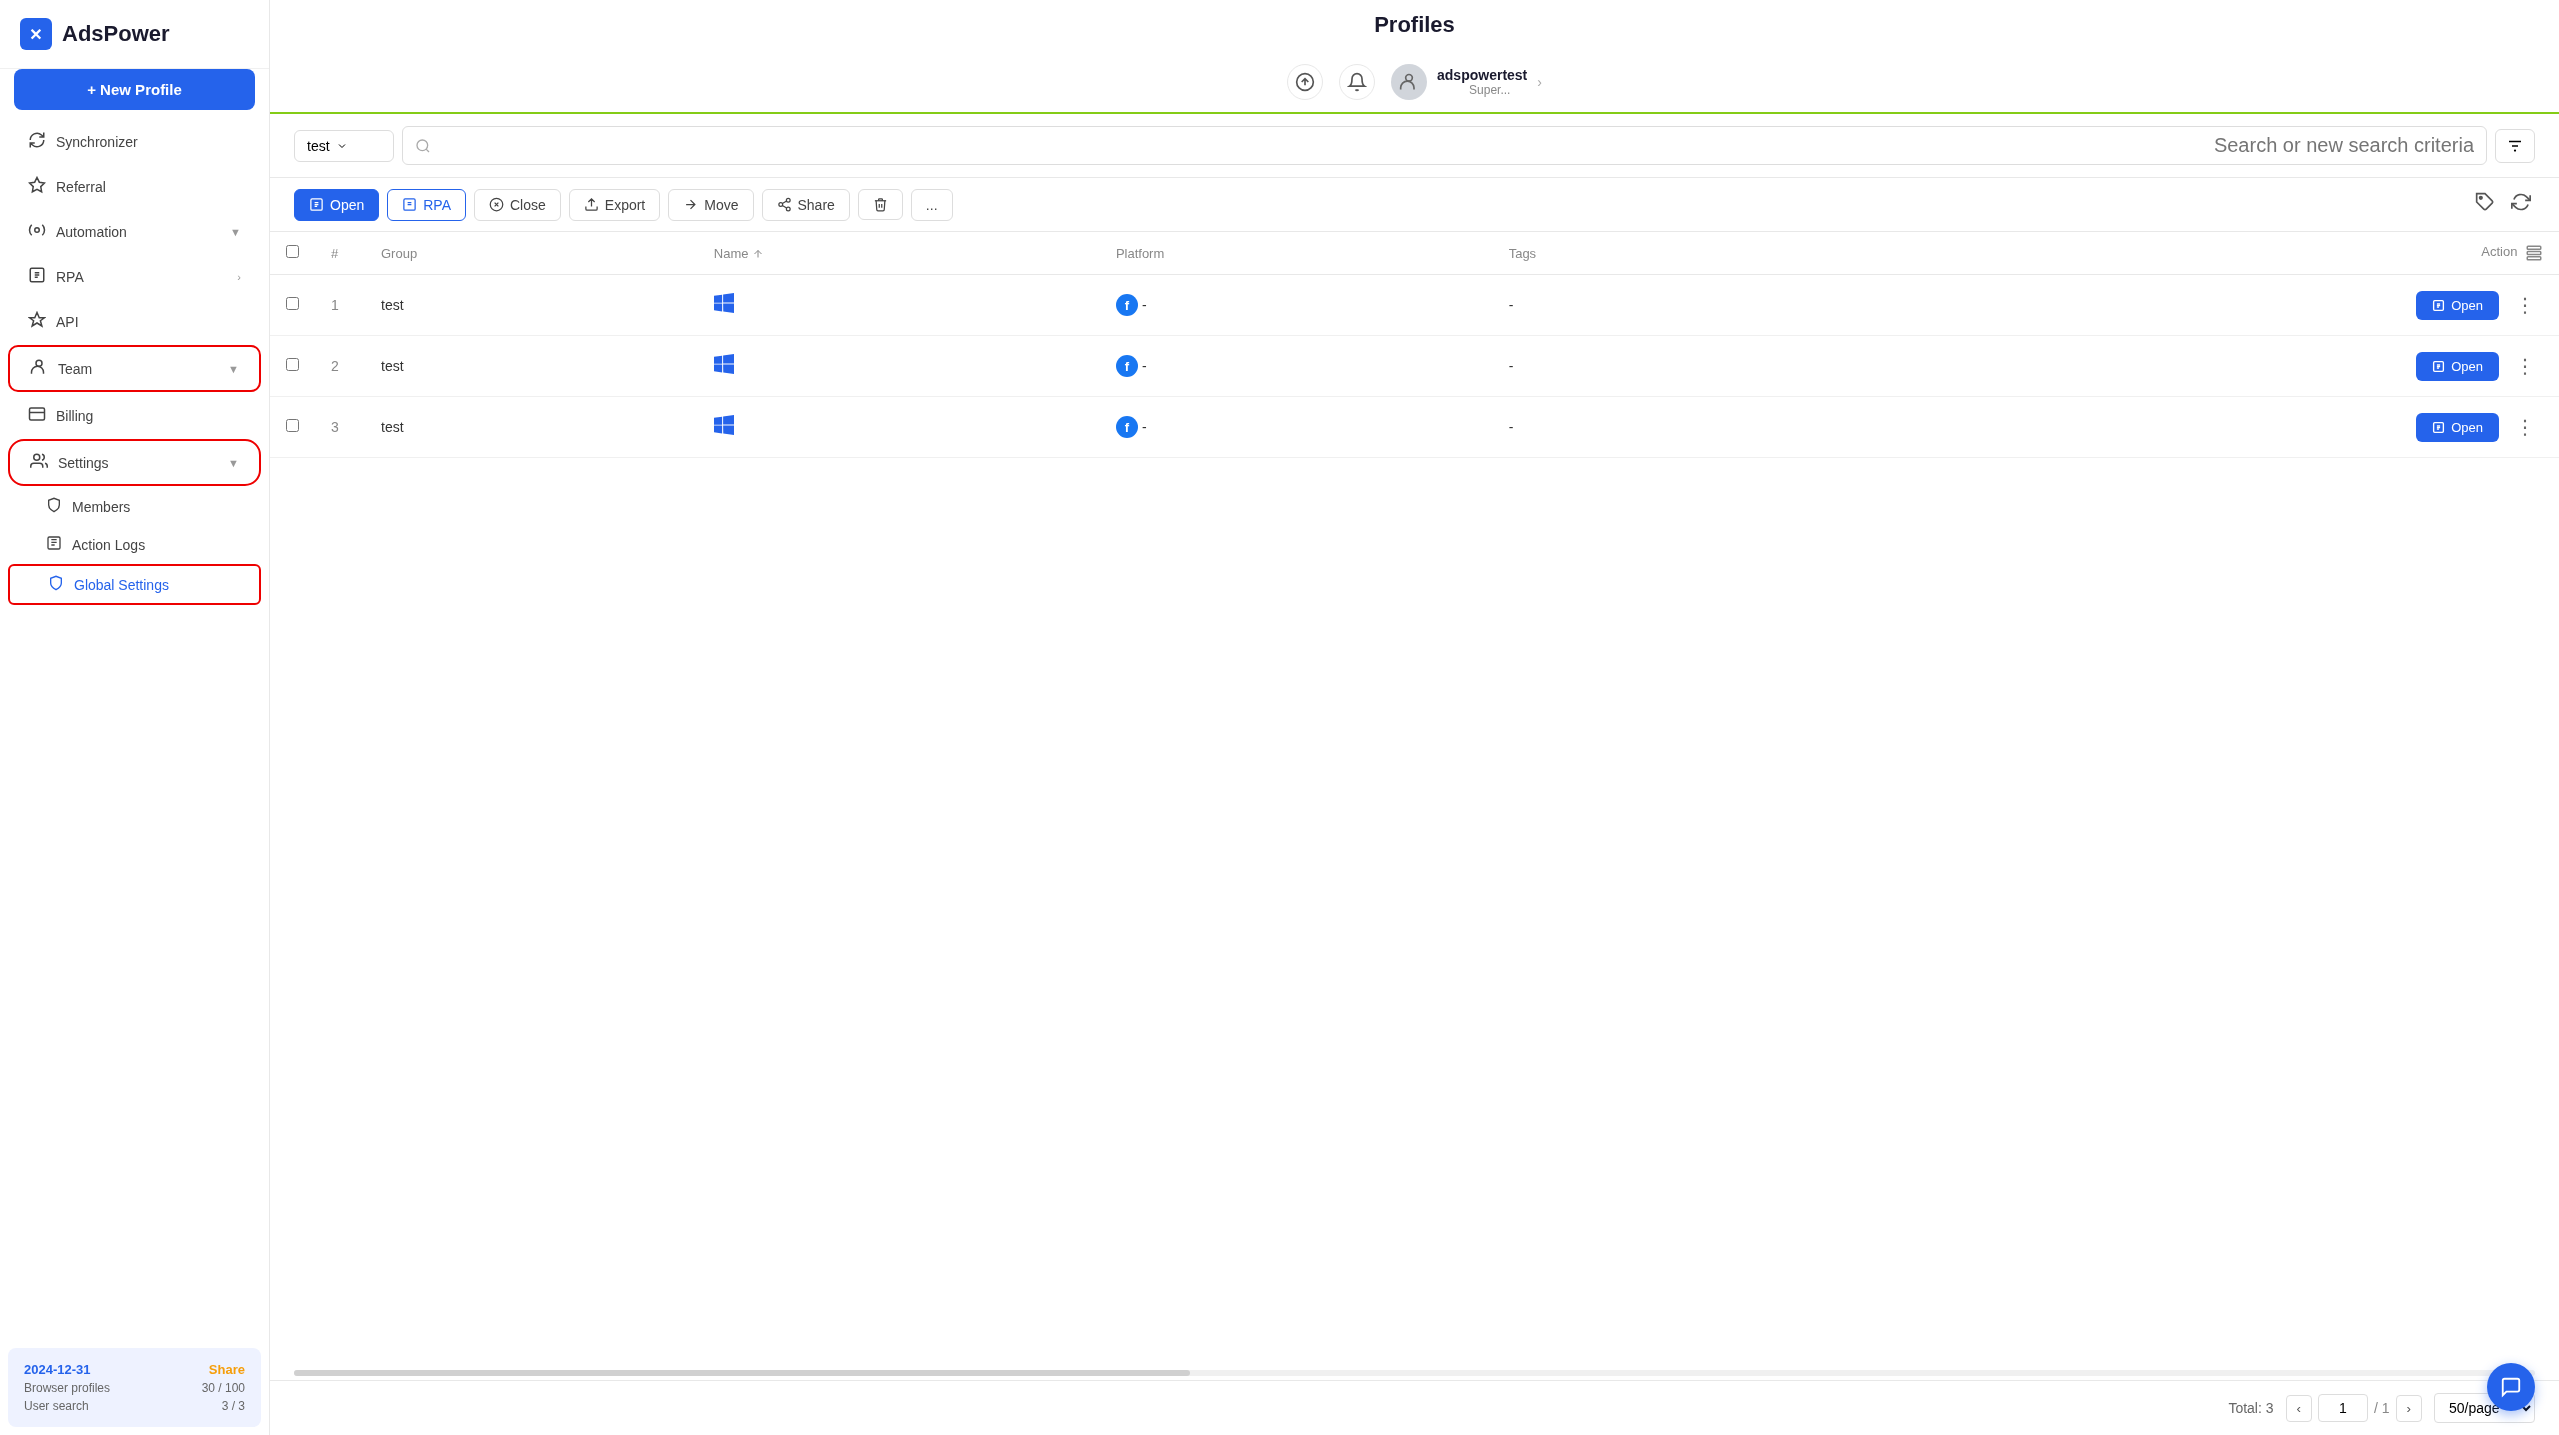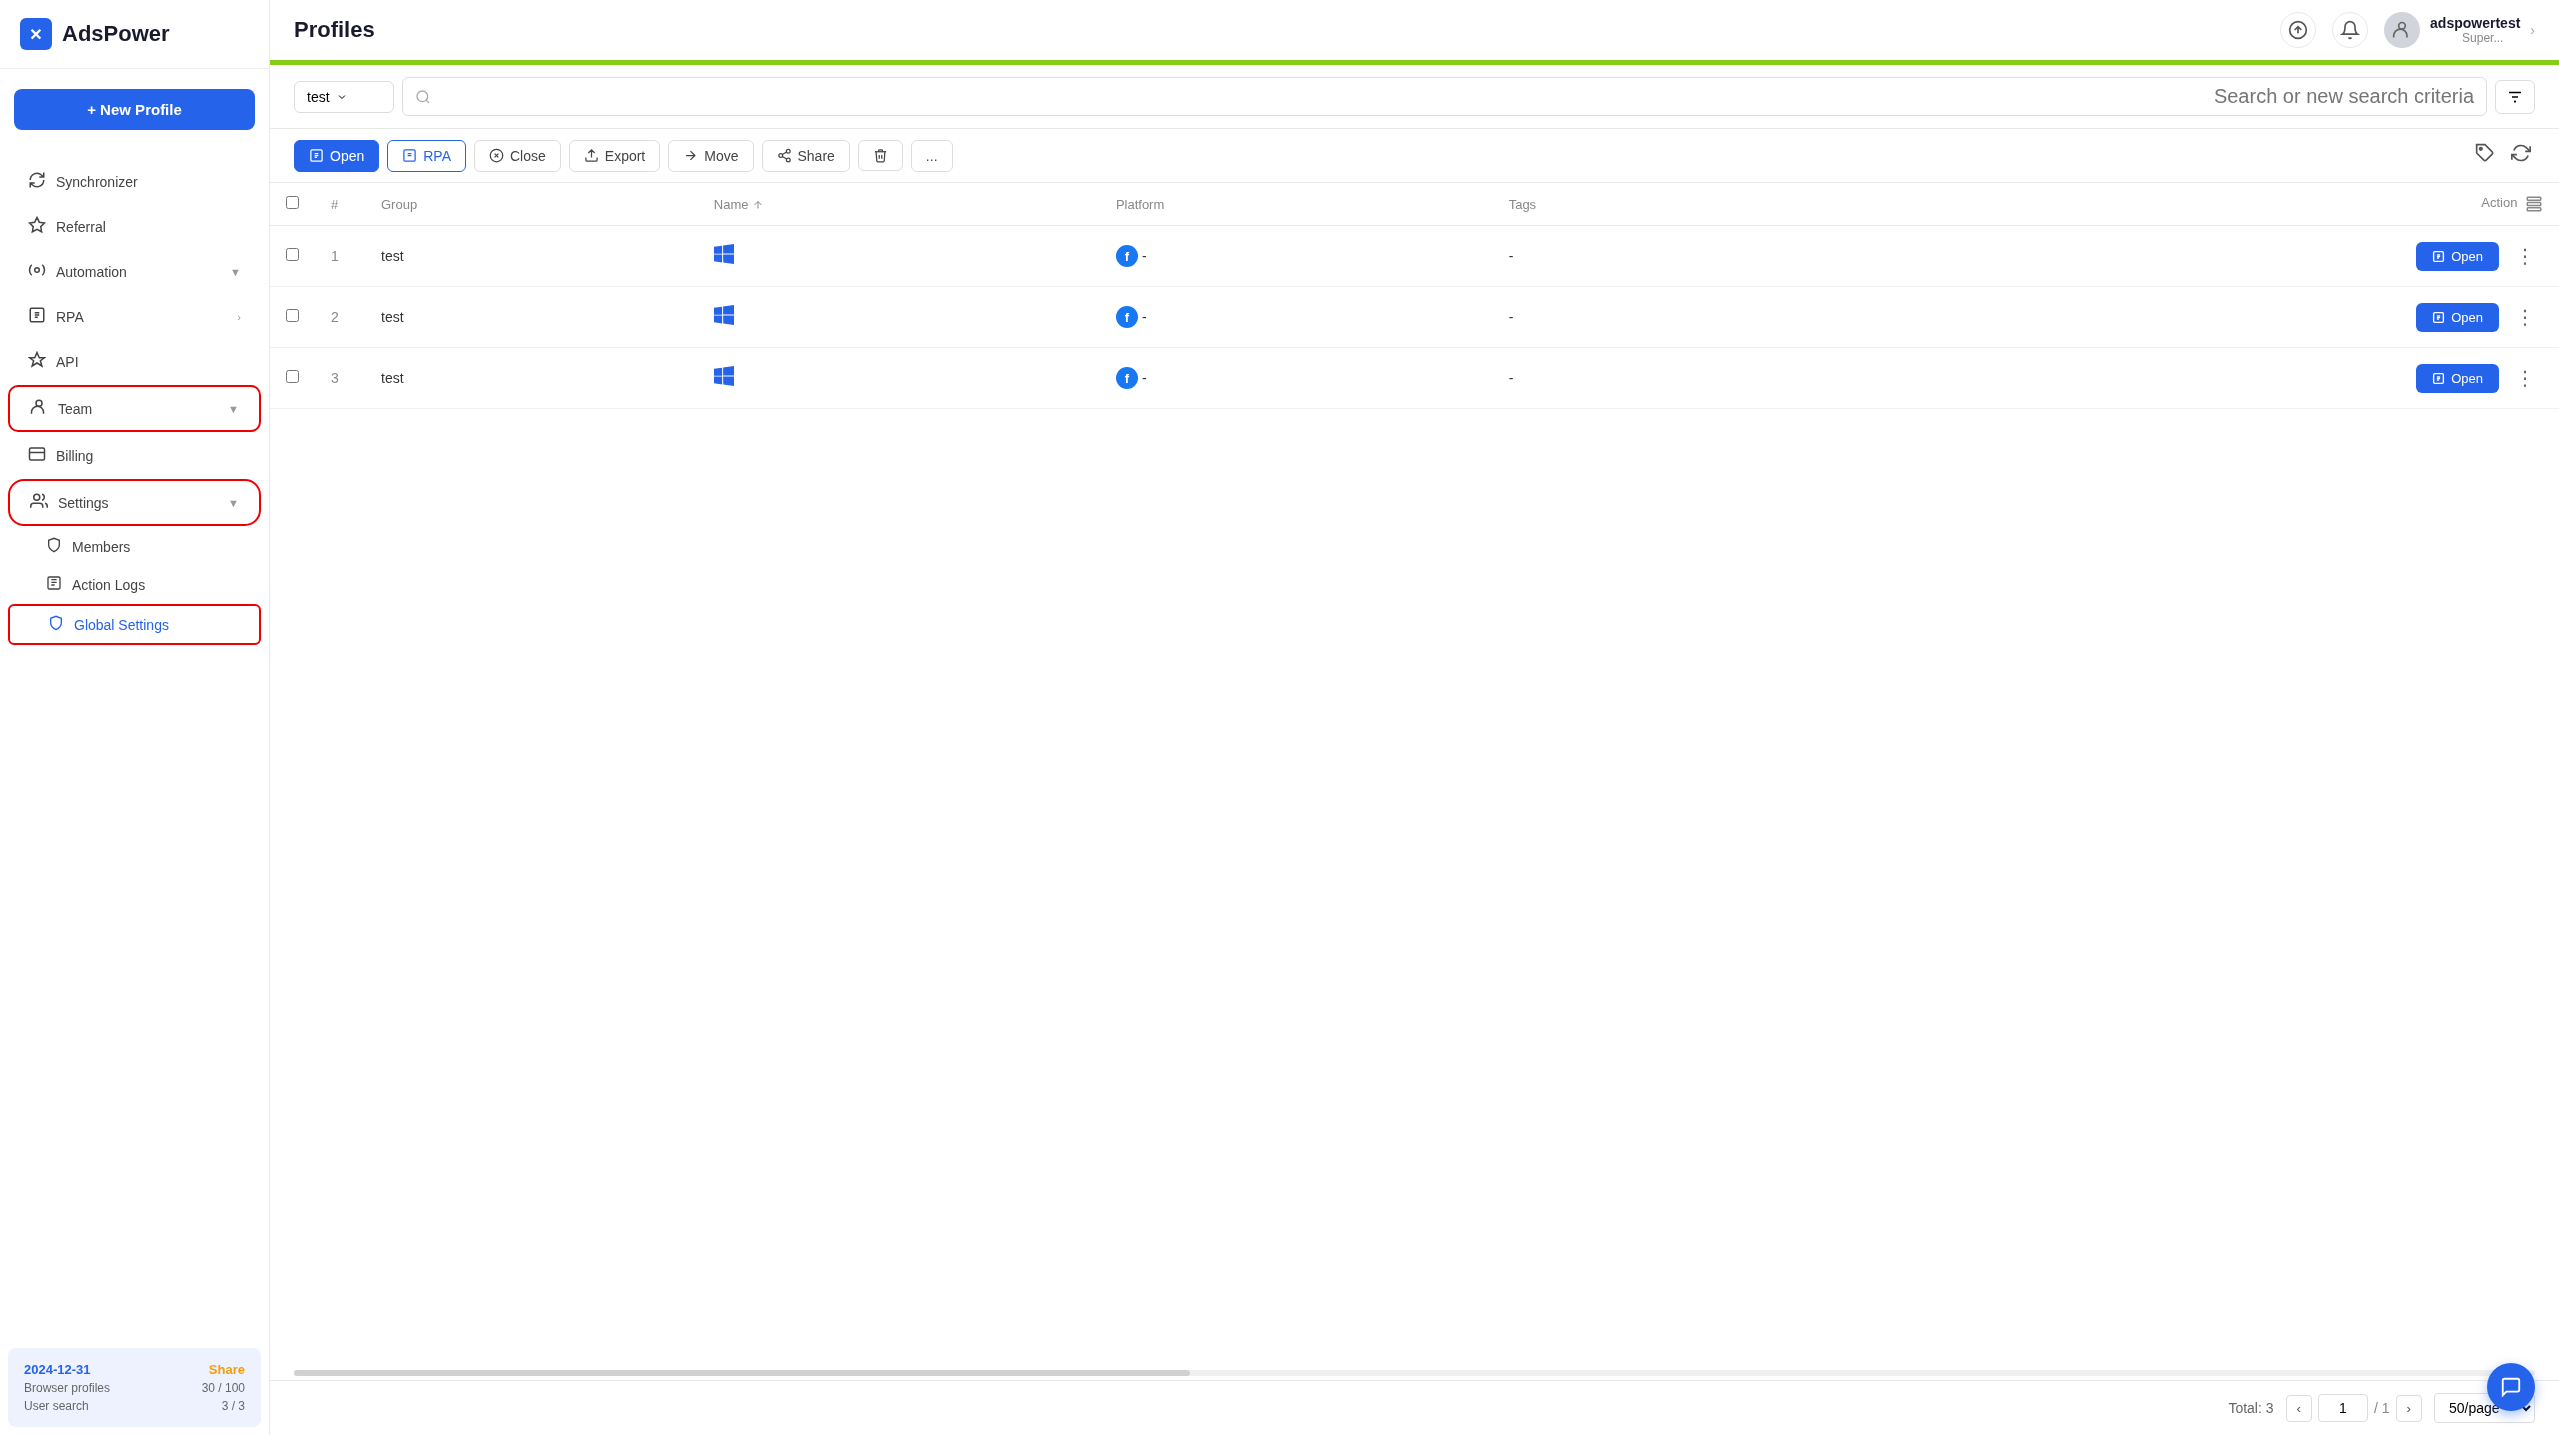--- a/index.html
+++ b/index.html
@@ -3,40 +3,40 @@
   <meta charset="utf-8">
   <style>
     * { box-sizing: border-box; margin: 0; padding: 0; }
     body { font-family: -apple-system, BlinkMacSystemFont, 'Segoe UI', sans-serif; font-size: 14px; background: #f5f6fa; display: flex; height: 100vh; overflow: hidden; }
 
     
     .sidebar { width: 270px; background: #fff; border-right: 1px solid #e8e8e8; display: flex; flex-direction: column; flex-shrink: 0; }
     .sidebar-logo { display: flex; align-items: center; gap: 10px; padding: 18px 20px; border-bottom: 1px solid #f0f0f0; }
     .logo-icon { width: 32px; height: 32px; background: #2563eb; border-radius: 6px; display: flex; align-items: center; justify-content: center; color: white; font-weight: bold; font-size: 16px; }
     .logo-text { font-size: 22px; font-weight: 700; color: #1a1a2e; }
-    .new-profile-btn { margin: 20px 14px; background: #2563eb; color: white; border: none; border-radius: 8px; padding: 12px 20px; font-size: 15px; font-weight: 600; cursor: pointer; display: flex; align-items: center; gap: 8px; justify-content: center; }
+    .new-profile-btn { margin: 0 14px; background: #2563eb; color: white; border: none; border-radius: 8px; padding: 12px 20px; font-size: 15px; font-weight: 600; cursor: pointer; display: flex; align-items: center; gap: 8px; justify-content: center; }
     .sidebar-nav { flex: 1; overflow-y: auto; padding: 8px 0; }
     .nav-item { display: flex; align-items: center; gap: 10px; padding: 11px 20px; cursor: pointer; color: #444; border-radius: 6px; margin: 2px 8px; transition: background 0.15s; }
     .nav-item .label { flex: 1; font-size: 14px; }
     .nav-item .arrow { font-size: 11px; color: #999; }
     .nav-sub-item { display: flex; align-items: center; gap: 10px; padding: 9px 20px 9px 38px; cursor: pointer; color: #444; border-radius: 6px; margin: 1px 8px; transition: background 0.15s; }
     .nav-item-highlighted { border: 2px solid #e00; border-radius: 10px; }
     .nav-item-settings { border: 2px solid #e00; border-radius: 16px; }
     .nav-sub-item-highlighted { border: 2px solid #e00; border-radius: 6px; }
 
     .sidebar-footer { padding: 14px 16px; background: #eef2ff; margin: 8px; border-radius: 8px; }
     .footer-date { color: #2563eb; font-weight: 600; font-size: 13px; display: flex; justify-content: space-between; align-items: center; }
     .footer-renew { color: #f59e0b; cursor: pointer; font-size: 13px; }
     .footer-stat { display: flex; justify-content: space-between; font-size: 12px; color: #666; margin-top: 4px; }
 
     
     .main { flex: 1; display: flex; flex-direction: column; overflow: hidden; }
 
     
-    .top-header { display: flex; align-items: center; padding: 12px 24px; border-bottom: 5px solid #84cc16; background: #fff; gap: 26px; }
+    .top-header { display: flex; align-items: center; padding: 12px 24px; border-bottom: 2px solid #84cc16; background: #fff; gap: 26px; flex-direction: column; }
     .page-title { font-size: 22px; font-weight: 700; color: #1a1a2e; flex: 1; }
     .header-actions { display: flex; align-items: center; gap: 16px; }
     .icon-btn { width: 36px; height: 36px; border-radius: 50%; border: 1px solid #e8e8e8; background: #fff; display: flex; align-items: center; justify-content: center; cursor: pointer; color: #555; font-size: 18px; }
     .user-area { display: flex; align-items: center; gap: 10px; cursor: pointer; }
     .user-avatar { width: 36px; height: 36px; border-radius: 50%; background: #d1d5db; display: flex; align-items: center; justify-content: center; font-size: 14px; color: #555; overflow: hidden; }
     .user-info .name { font-size: 14px; font-weight: 600; color: #1a1a2e; }
     .user-info .role { font-size: 12px; color: #888; margin-left: 32px; }
     .chevron-right { color: #aaa; font-size: 14px; }
 
     

